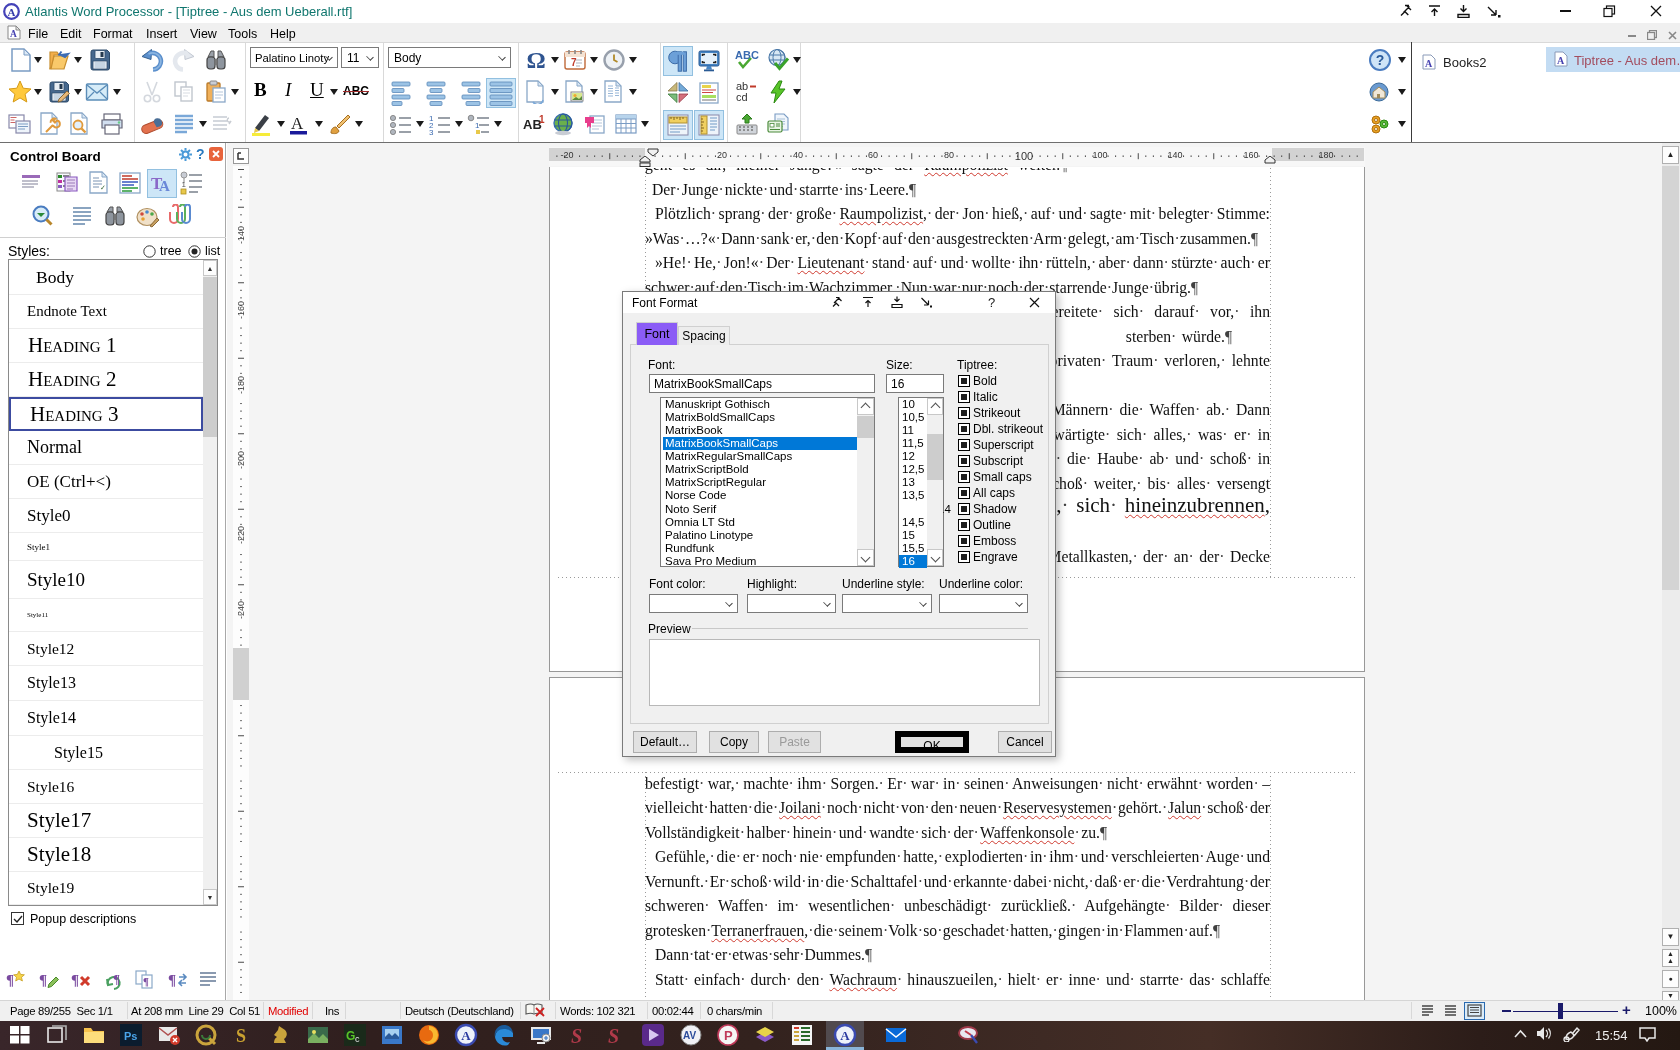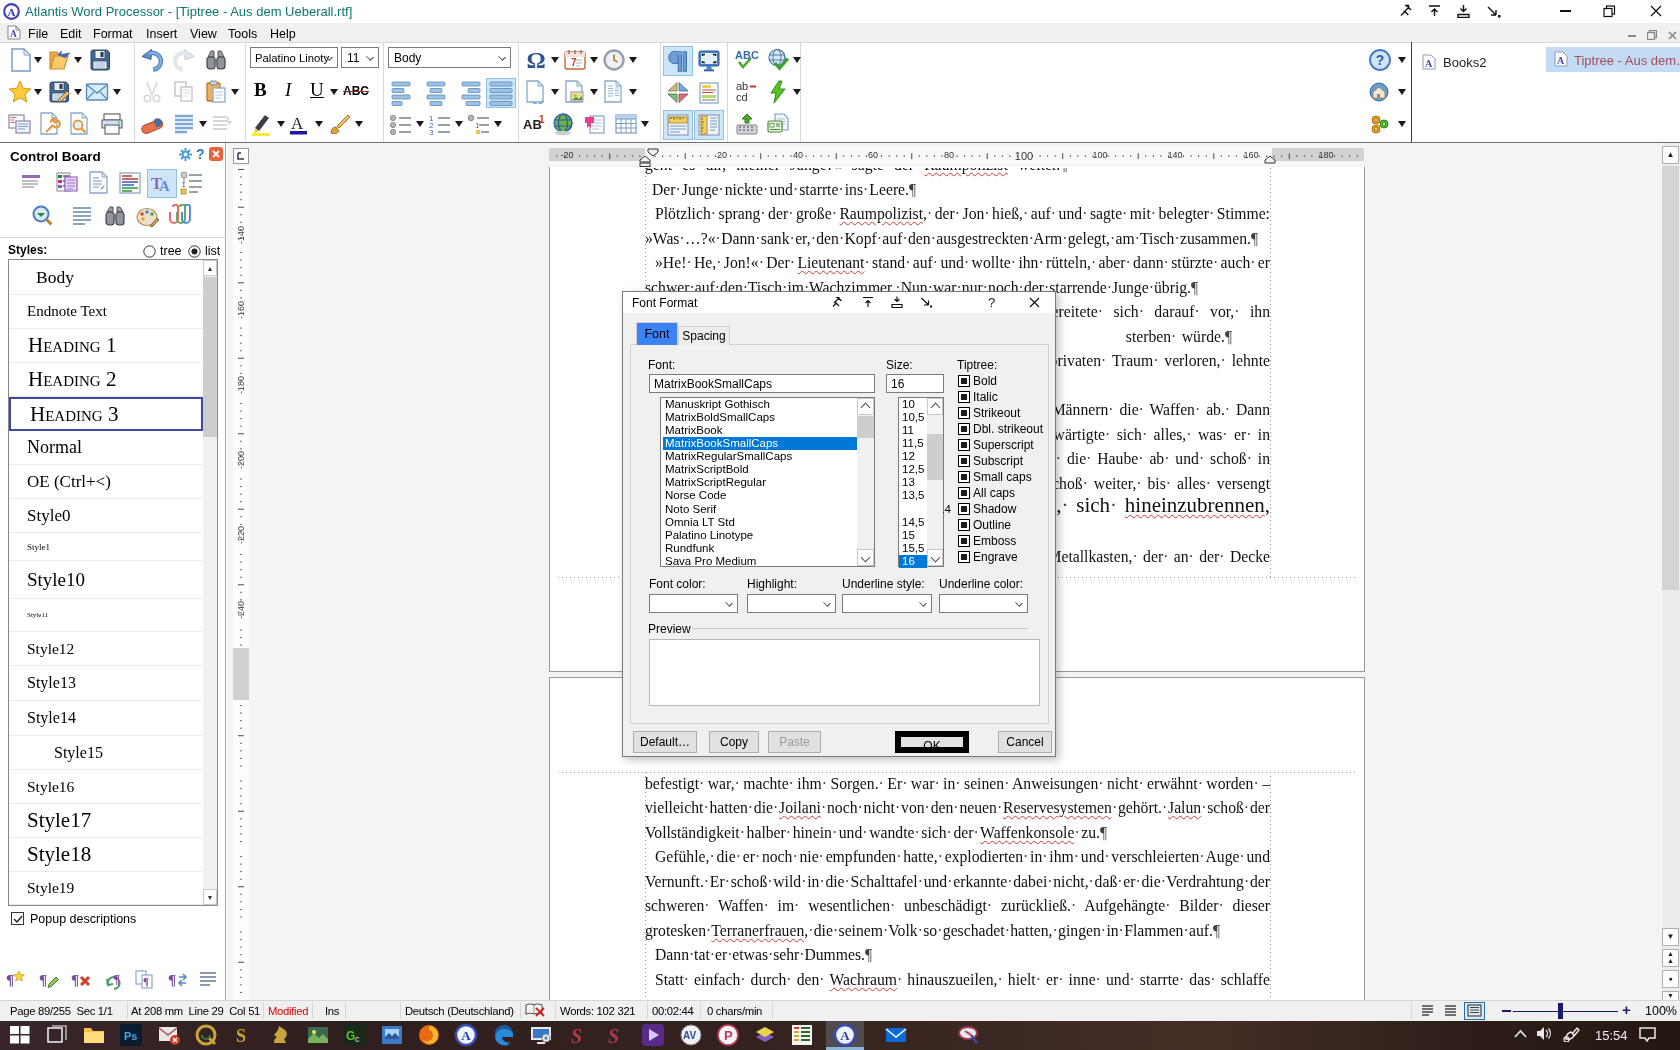--- a/index.html
+++ b/index.html
@@ -522,21 +522,21 @@
     <path d="M14 22 L21 14 l2 2 -7 7 z" fill="#c8a060" stroke="#8a6a3a" stroke-width="1"></path>
   </svg>
 <svg class="a" style="left:168px;top:204px" width="24" height="24" viewBox="0 0 24 24">
     <g fill="none" stroke-width="2">
       <path d="M5 3 a2.5 2.5 0 0 1 5 0 v12 a4 4 0 0 1 -8 0 V8" stroke="#e86a6a"></path>
       <path d="M11 3 a2.5 2.5 0 0 1 5 0 v12 a4 4 0 0 1 -8 0 V8" stroke="#5ab05a" transform="translate(1,0)"></path>
       <path d="M18 3 a2.5 2.5 0 0 1 5 0 v12 a4 4 0 0 1 -8 0 V8" stroke="#5a8ad0" transform="translate(-1,0)"></path>
     </g>
   </svg>
 <div class="a" style="left:0;top:237px;width:226px;height:1px;background:#d0d0d0"></div>
-<span class="a" style="left:8px;top:243px;font-size:12px;font-weight:bold">Styles:</span>
+<span class="a" style="left:8px;top:243px;font-size:14px;font-weight:normal">Styles:</span>
 <svg class="a" style="left:143px;top:245px" width="13" height="13" viewBox="0 0 13 13">
     <circle cx="6.5" cy="6.5" r="5.7" fill="#fff" stroke="#333"></circle>
   </svg>
 <span class="a" style="left:160px;top:244px;font-size:12.5px">tree</span>
 <svg class="a" style="left:188px;top:245px" width="13" height="13" viewBox="0 0 13 13">
     <circle cx="6.5" cy="6.5" r="5.7" fill="#fff" stroke="#333"></circle>
     <circle cx="6.5" cy="6.5" r="3" fill="#222"></circle>
   </svg>
 <span class="a" style="left:205px;top:244px;font-size:12.5px">list</span>
 <div class="a" style="left:8px;top:259px;width:210px;height:647px;background:#fff;border:1px solid #8a8a8a"></div>
@@ -882,21 +882,21 @@
   </svg>
 <svg fill="none" stroke="#111" stroke-width="1.2" class="a" style="left:920px;top:296px" width="12" height="12" viewBox="0 0 12 12">
     <path d="M1.5 2 l7 7 M8.5 9 v-4.5 M8.5 9 H4"></path>
     <rect x="10" y="9.5" width="2" height="2" fill="#111" stroke="none"></rect>
   </svg>
 <span class="a" style="left:988px;top:295px;font-size:13px;color:#222">?</span>
 <svg stroke="#111" stroke-width="1.2" class="a" style="left:1029px;top:297px" width="11" height="11" viewBox="0 0 11 11">
     <path d="M1 1 L10 10 M10 1 L1 10"></path>
   </svg>
 <div class="a" style="left:630px;top:344px;width:419px;height:380px;background:#f0f0f0;border:1px solid #d0d0d0"></div>
-<div class="a" style="left:636px;top:322px;width:42px;height:23px;background:#3b82f6;border:1px solid #d0d0d0;border-bottom:none;font-size:12.5px;text-align:center;line-height:22px">Font</div>
+<div class="a" style="left:636px;top:322px;width:42px;height:23px;background:#8b5cf6;border:1px solid #d0d0d0;border-bottom:none;font-size:12.5px;text-align:center;line-height:22px">Font</div>
 <div class="a" style="left:678px;top:326px;width:52px;height:19px;background:#ededed;border:1px solid #d0d0d0;border-bottom:none;font-size:12px;text-align:center;line-height:18px">Spacing</div>
 <span class="a" style="left:648px;top:358px;font-size:12px">Font:</span>
 <div class="a" style="left:649px;top:374px;width:226px;height:19px;background:#fff;border:1px solid #7a7a7a">
     <span style="position:absolute;left:4px;top:2px;font-size:12px">MatrixBookSmallCaps</span>
   </div>
 <div class="a" style="left:660px;top:397px;width:215px;height:170px;background:#fff;border:1px solid #7a7a7a"></div>
 <span class="a" style="left:665px;top:398px;font-size:11.5px">Manuskript Gothisch</span>
 <span class="a" style="left:665px;top:411.07px;font-size:11.5px">MatrixBoldSmallCaps</span>
 <span class="a" style="left:665px;top:424.14px;font-size:11.5px">MatrixBook</span>
 <div class="a" style="left:663px;top:437.21px;width:195px;height:13px;background:#0078d7"></div>

